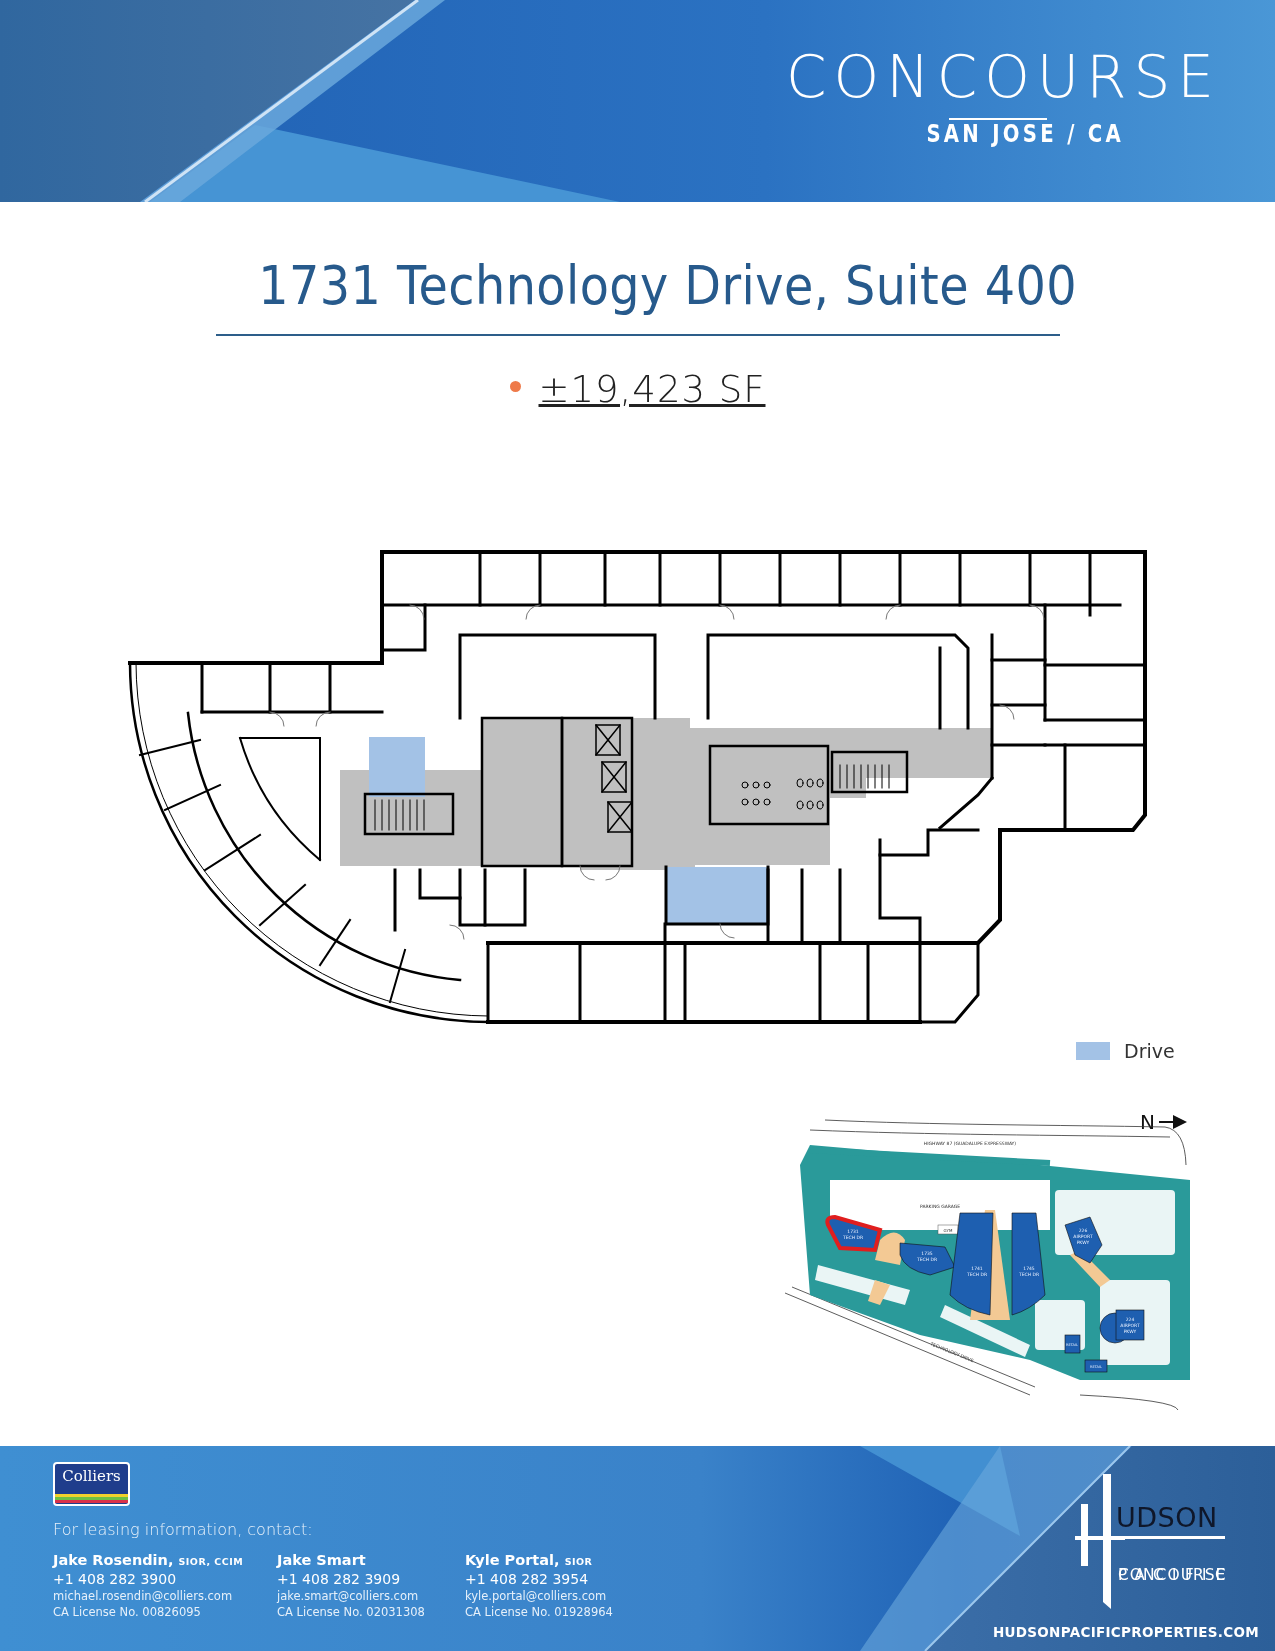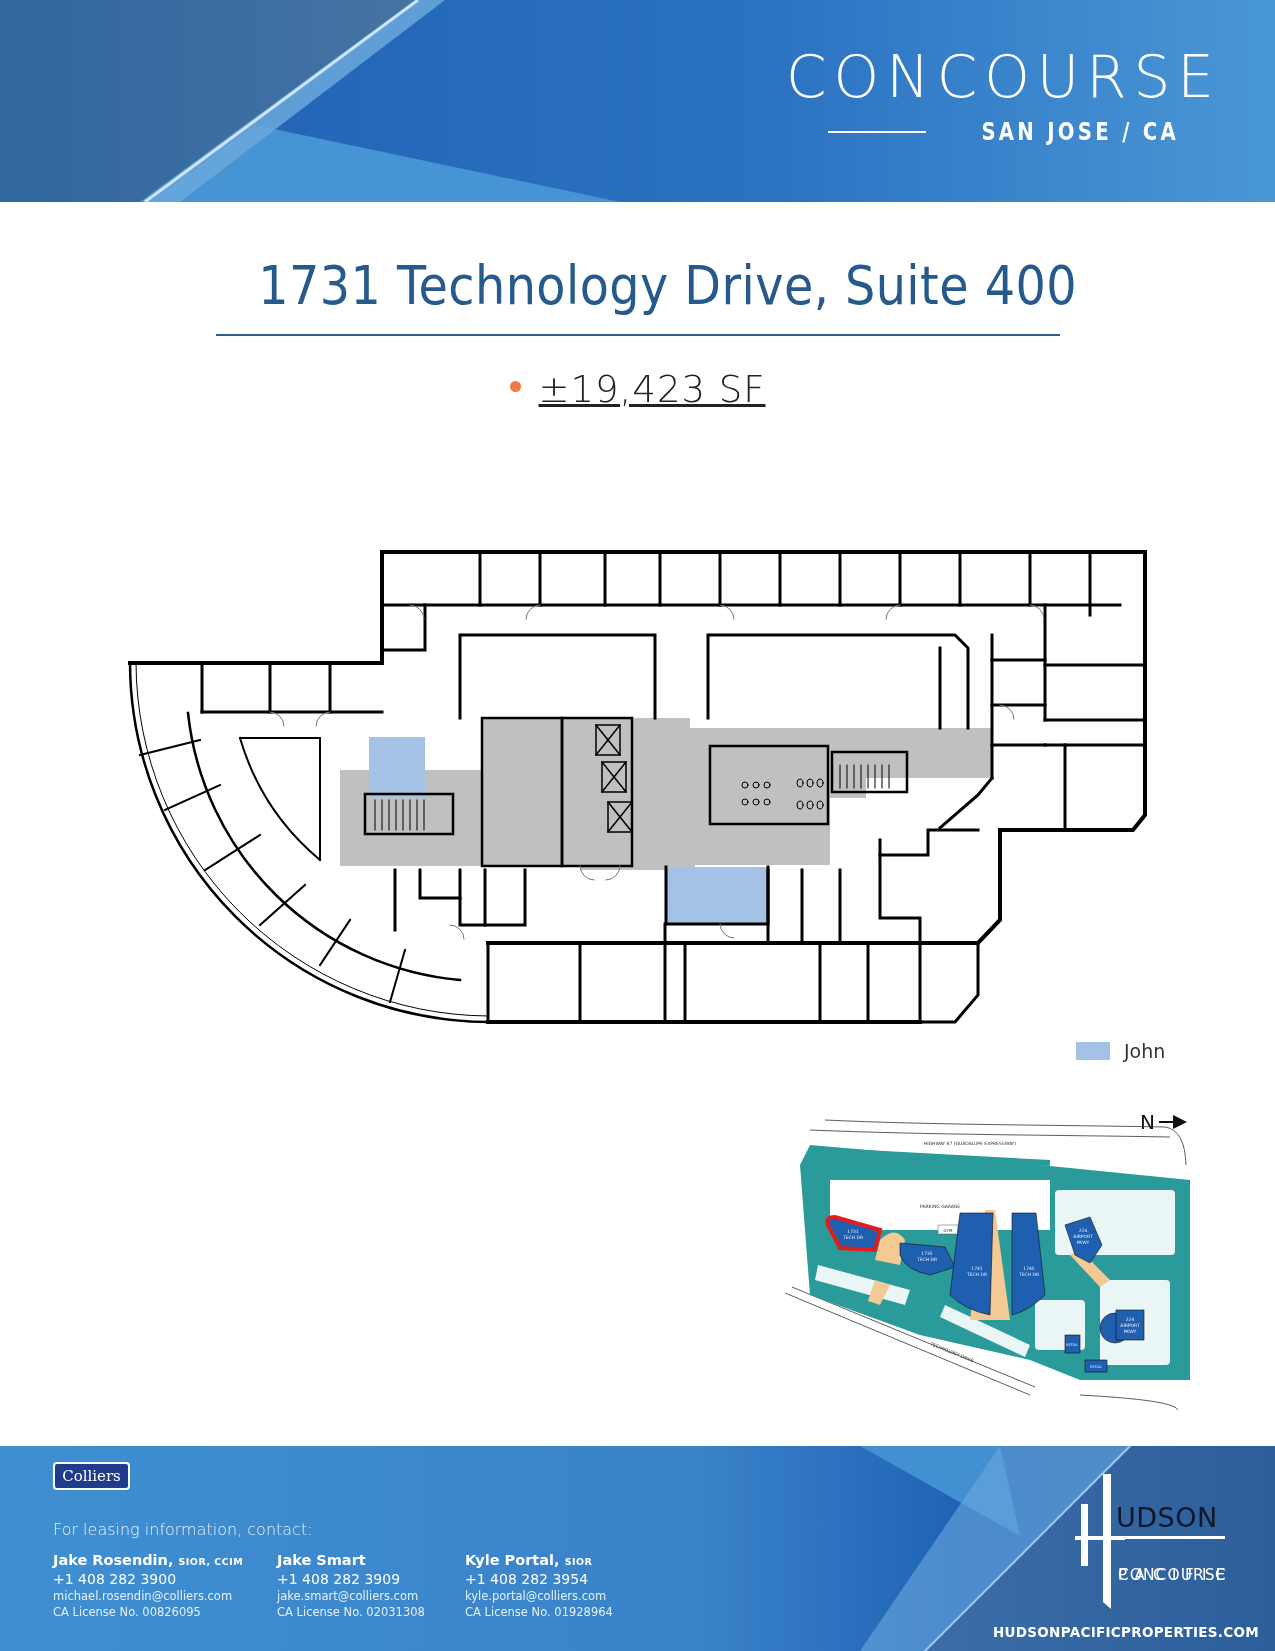--- a/index.html
+++ b/index.html
@@ -4,21 +4,21 @@
 <style>
   * { margin:0; padding:0; box-sizing:border-box; }
   html, body { width:1275px; height:1651px; background:#ffffff; overflow:hidden; }
   body { position:relative; font-family:"DejaVu Sans", "Liberation Sans", sans-serif; }
 
   
   .header { position:absolute; left:0; top:0; width:1275px; height:202px; overflow:hidden; background:#6d28d9; }
   .header svg.bg { position:absolute; left:0; top:0; }
   .brand { position:absolute; right:54px; top:44px; text-align:right; color:#fff; }
   .brand-title { font-family:"DejaVu Sans", sans-serif; font-weight:300; font-size:58px; letter-spacing:7px; line-height:66px; color:#ffffff; }
-  .brand-sub-row { display:flex; align-items:center; justify-content:center; margin-top:8px; }
+  .brand-sub-row { display:flex; align-items:center; justify-content:center; margin-top:8px;flex-direction:column; }
   .brand-rule { width:98px; height:2px; background:#ffffff; margin-right:12px; }
   .brand-sub { font-family:"DejaVu Sans", sans-serif; font-weight:bold; font-size:24px; letter-spacing:4px; color:#ffffff; transform:scaleX(0.82); transform-origin:right center; }
 
   
   .title-wrap { position:absolute; left:216px; top:248px; width:844px; text-align:center; }
   .page-title { font-family:"DejaVu Sans", sans-serif; font-size:53px; color:#275a8c; letter-spacing:0.5px; line-height:76px; white-space:nowrap; transform:scaleX(0.90); }
   .title-rule { position:absolute; left:216px; top:334px; width:844px; height:2px; background:#2d5e8a; }
   .size-row { position:absolute; left:0; top:368px; width:1275px; text-align:center; }
   .size-bullet { display:inline-block; width:11px; height:11px; border-radius:50%; background:#ee7a4a; vertical-align:middle; margin-right:18px; position:relative; top:-3px; }
   .size-text { font-family:"DejaVu Sans", sans-serif; font-size:37px; color:#222; font-weight:300; vertical-align:middle; letter-spacing:1px;text-decoration:underline; }
@@ -32,21 +32,21 @@
   .legend-label { font-size:19px; color:#333; font-family:"DejaVu Sans", sans-serif; }
 
   
   .sitemap { position:absolute; left:780px; top:1105px; width:430px; height:310px; }
   .north { position:absolute; left:1140px; top:1110px; display:flex; align-items:center; }
   .north-label { font-size:20px; font-family:"DejaVu Sans", sans-serif; color:#111; margin-right:4px; }
 
   
   .footer { position:absolute; left:0; top:1446px; width:1275px; height:205px; overflow:hidden; background:#3a8ad0; }
   .footer svg.bg { position:absolute; left:0; top:0; }
-  .colliers-logo { position:absolute; left:53px; top:16px; width:77px; height:28px; border:2px solid #fff; border-radius:4px; overflow:hidden; background:#1f3d8c; }
+  .colliers-logo { position:absolute; left:53px; top:16px; width:77px; height:44px; border:2px solid #fff; border-radius:4px; overflow:hidden; background:#1f3d8c; }
   .colliers-text { position:absolute; left:0; top:3px; width:100%; text-align:center; color:#fff; font-family:"DejaVu Serif", serif; font-size:15px; }
   .colliers-stripe { position:absolute; left:0; width:100%; height:3px; }
   .leasing-label { position:absolute; left:53px; top:74px; color:#e8f1fa; font-size:16px; font-family:"DejaVu Sans", sans-serif; font-weight:300; }
   .contact { position:absolute; top:105px; color:#fff; font-family:"DejaVu Sans", sans-serif; }
   .contact-name { font-weight:bold; font-size:14.5px; line-height:18px; }
   .contact-cred { font-size:9.5px; font-weight:bold; letter-spacing:0.5px; }
   .contact-phone { font-size:14px; line-height:17px; }
   .contact-email, .contact-license { font-size:11.5px; line-height:16px; color:#e6f0fa; }
 
   .hudson { position:absolute; left:1070px; top:28px; width:160px; height:135px; }
@@ -260,21 +260,21 @@
       <path d="M460,326 a14,14 0 0 0 14,14"></path>
       <path d="M500,326 a14,14 0 0 1 -14,14"></path>
       <path d="M330,385 a14,14 0 0 1 14,14"></path>
       <path d="M600,384 a14,14 0 0 0 14,14"></path>
     </g>
   </g>
 </svg>
 
 <div class="legend">
   <div class="legend-swatch"></div>
-  <div class="legend-label">John</div>
+  <div class="legend-label">Drive</div>
 </div>
 
 <div class="north">
   <span class="north-label">N</span>
   <svg width="28" height="18" viewBox="0 0 28 18">
     <line x1="0" y1="9" x2="16" y2="9" stroke="#111" stroke-width="2"></line>
     <polygon points="14,2 28,9 14,16" fill="#111"></polygon>
   </svg>
 </div>
 <svg class="sitemap" viewBox="0 0 430 310">

